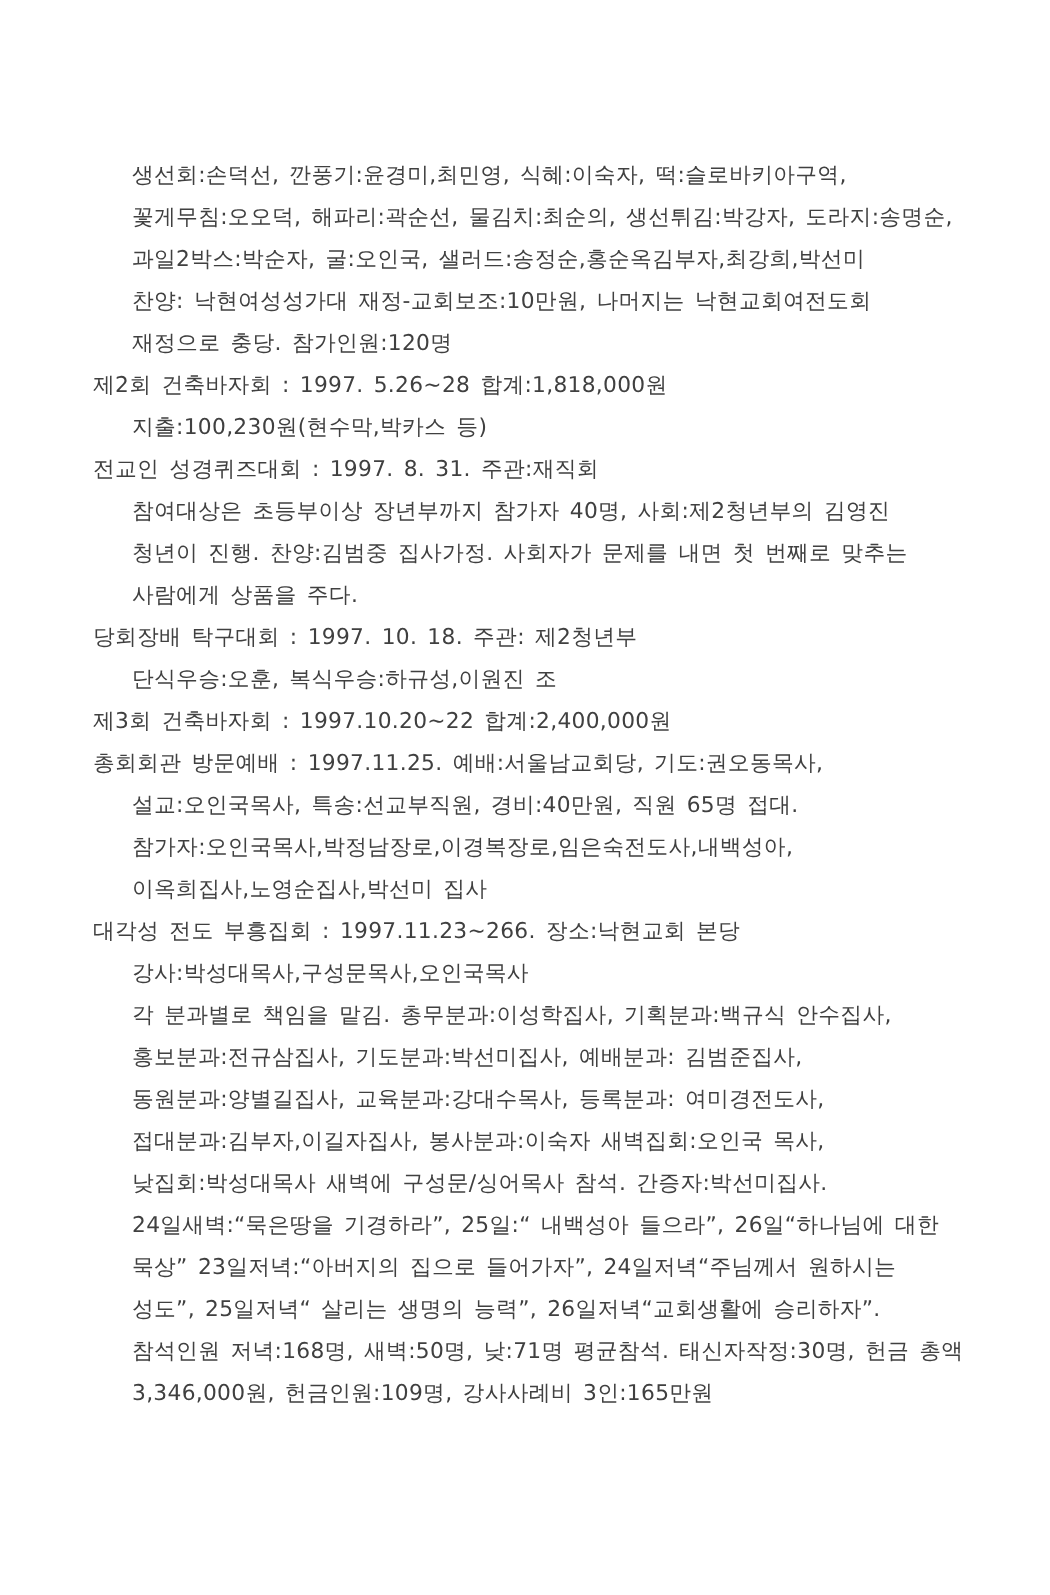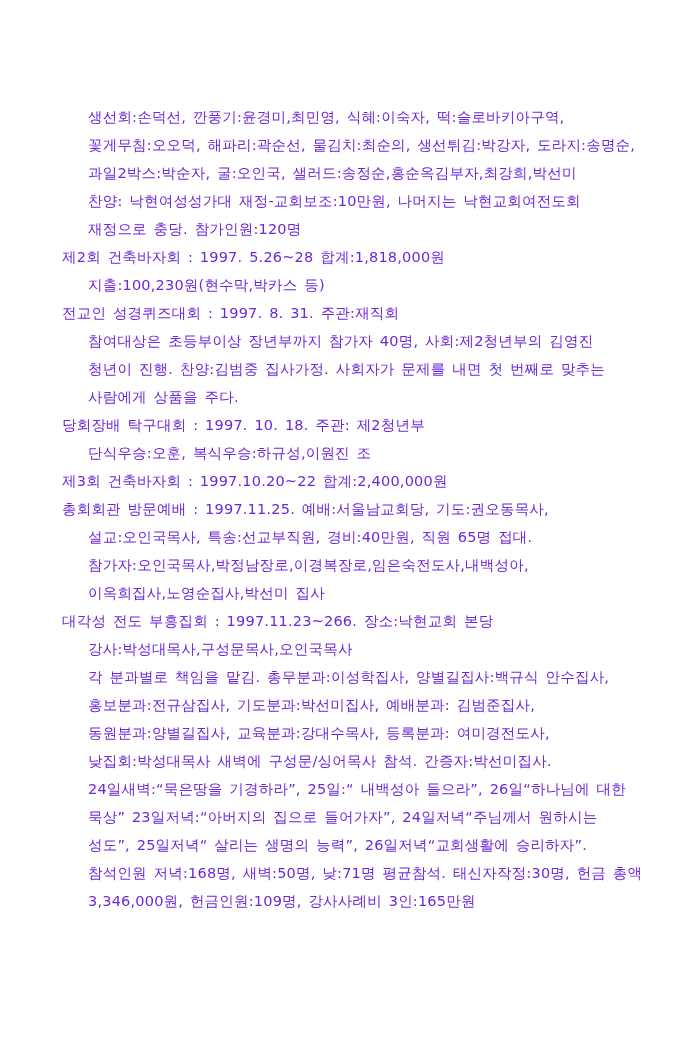--- a/index.html
+++ b/index.html
@@ -13,21 +13,21 @@
     overflow: hidden;
   }
   .doc-page {
     box-sizing: border-box;
     width: 700px;
     height: 1063px;
     padding: 103px 44px 0 62px;
     font-family: "DejaVu Sans", sans-serif;
     font-size: 14.5px;
     line-height: 28px;
-    color: #6d28d9;
+    color: #404040;
     word-spacing: 2px;
     letter-spacing: 0.2px;
   }
   .line {
     white-space: pre-wrap;
     min-height: 28px;
   }
   .line.indent {
     padding-left: 26px;
   }
@@ -49,22 +49,23 @@
   <div class="line indent">사람에게 상품을 주다.</div>
   <div class="line">당회장배 탁구대회 : 1997. 10. 18. 주관: 제2청년부</div>
   <div class="line indent">단식우승:오훈, 복식우승:하규성,이원진 조</div>
   <div class="line">제3회 건축바자회 : 1997.10.20~22 합계:2,400,000원</div>
   <div class="line">총회회관 방문예배 : 1997.11.25. 예배:서울남교회당, 기도:권오동목사,</div>
   <div class="line indent">설교:오인국목사, 특송:선교부직원, 경비:40만원, 직원 65명 접대.</div>
   <div class="line indent">참가자:오인국목사,박정남장로,이경복장로,임은숙전도사,내백성아,</div>
   <div class="line indent">이옥희집사,노영순집사,박선미 집사</div>
   <div class="line">대각성 전도 부흥집회 : 1997.11.23~266. 장소:낙현교회 본당</div>
   <div class="line indent">강사:박성대목사,구성문목사,오인국목사</div>
-  <div class="line indent">각 분과별로 책임을 맡김. 총무분과:이성학집사, 양별길집사:백규식 안수집사,</div>
+  <div class="line indent">각 분과별로 책임을 맡김. 총무분과:이성학집사, 기획분과:백규식 안수집사,</div>
   <div class="line indent">홍보분과:전규삼집사, 기도분과:박선미집사, 예배분과: 김범준집사,</div>
   <div class="line indent">동원분과:양별길집사, 교육분과:강대수목사, 등록분과: 여미경전도사,</div>
+  <div class="line indent">접대분과:김부자,이길자집사, 봉사분과:이숙자 새벽집회:오인국 목사,</div>
   <div class="line indent">낮집회:박성대목사 새벽에 구성문/싱어목사 참석. 간증자:박선미집사.</div>
   <div class="line indent">24일새벽:“묵은땅을 기경하라”, 25일:“ 내백성아 들으라”, 26일“하나님에 대한</div>
   <div class="line indent">묵상” 23일저녁:“아버지의 집으로 들어가자”, 24일저녁“주님께서 원하시는</div>
   <div class="line indent">성도”, 25일저녁“ 살리는 생명의 능력”, 26일저녁“교회생활에 승리하자”.</div>
   <div class="line indent">참석인원 저녁:168명, 새벽:50명, 낮:71명 평균참석. 태신자작정:30명, 헌금 총액</div>
   <div class="line indent">3,346,000원, 헌금인원:109명, 강사사례비 3인:165만원</div>
 </div>
 
 </body></html>

